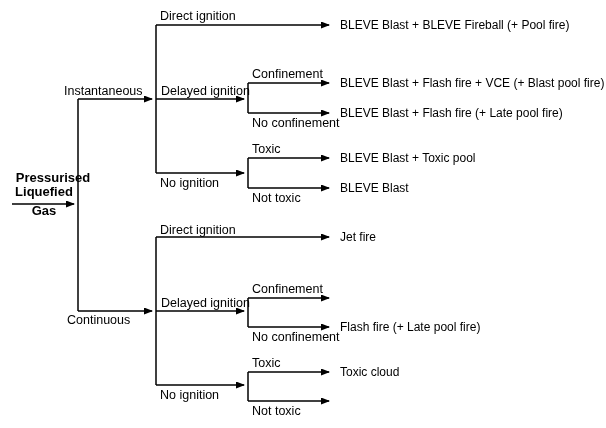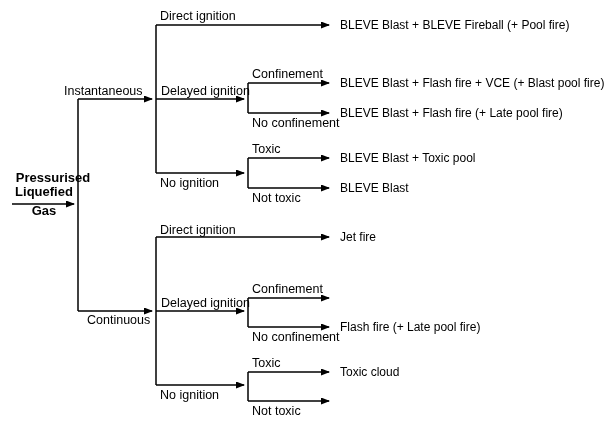--- a/index.html
+++ b/index.html
@@ -88,21 +88,21 @@
     <line x1="248" y1="401" x2="329" y2="401" stroke="#000000" stroke-width="1.5" marker-end="url(#ah)"></line>
   </svg>
 
   <div class="root-lbl">
     <div class="root-line1">Pressurised</div>
     <div class="root-line2">Liquefied</div>
     <div class="root-line3">Gas</div>
   </div>
 
   <div class="lbl branch-lbl" style="left:64px; top:84px;">Instantaneous</div>
-  <div class="lbl branch-lbl" style="left:67px; top:313px;margin-left:20px;">Continuous</div>
+  <div class="lbl branch-lbl" style="left:67px; top:313px;">Continuous</div>
 
   <div class="lbl branch-lbl" style="left:160px; top:9px;">Direct ignition</div>
   <div class="lbl branch-lbl" style="left:161px; top:84px;">Delayed ignition</div>
   <div class="lbl branch-lbl" style="left:160px; top:176px;">No ignition</div>
   <div class="lbl branch-lbl" style="left:252px; top:67px;">Confinement</div>
   <div class="lbl branch-lbl" style="left:252px; top:116px;">No confinement</div>
   <div class="lbl branch-lbl" style="left:252px; top:142px;">Toxic</div>
   <div class="lbl branch-lbl" style="left:252px; top:191px;">Not toxic</div>
 
   <div class="lbl branch-lbl" style="left:160px; top:223px;">Direct ignition</div>

